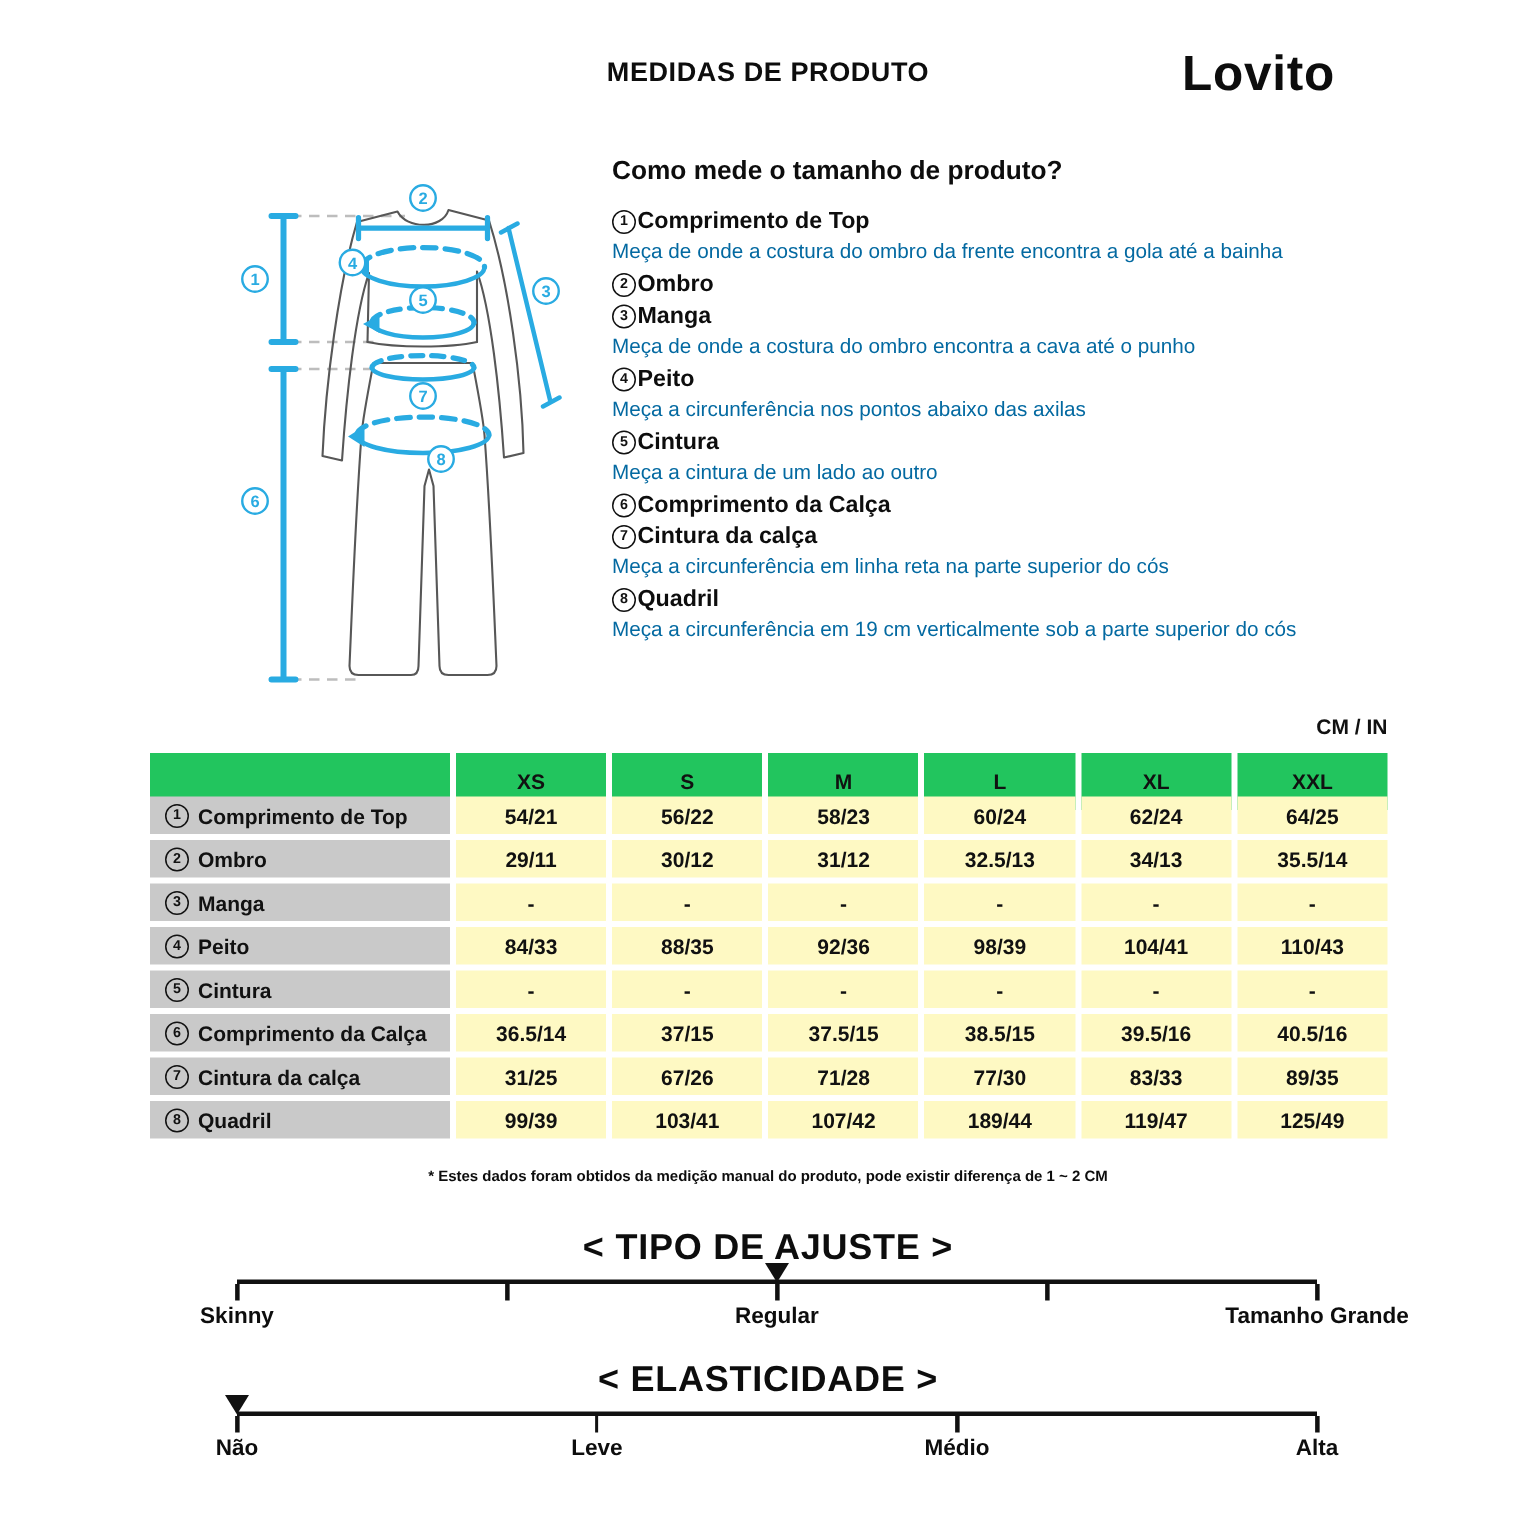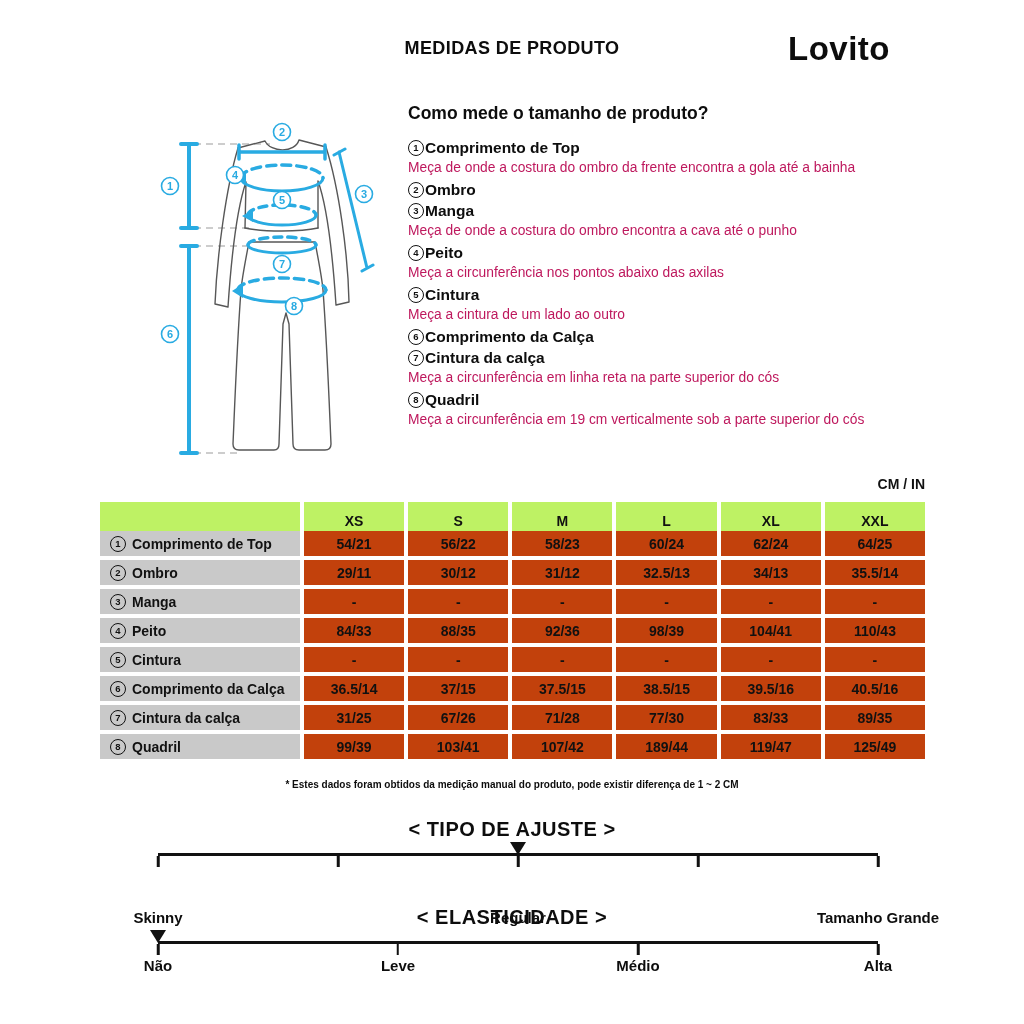--- a/index.html
+++ b/index.html
@@ -19,49 +19,49 @@
   }
   
   .diagram{position:absolute;left:118px;top:116px;width:280px;height:350px;}
   
   .instructions{position:absolute;left:408px;top:103px;width:535px;}
   .instr-heading{font-size:17.5px;font-weight:800;margin-bottom:13px;color:#0d0d0d;}
   .instr-item .t{
     font-size:15.5px;font-weight:700;line-height:21px;color:#0d0d0d;
     display:flex;align-items:center;gap:1px;
   }
-  .instr-item .d{font-size:13.8px;line-height:20px;color:#be185d;margin-bottom:1px;}
+  .instr-item .d{font-size:13.8px;line-height:20px;color:#0369a1;margin-bottom:1px;}
   .circ{
     display:inline-flex;align-items:center;justify-content:center;flex:0 0 auto;
     width:14px;height:14px;border:1.2px solid #111;border-radius:50%;
     font-size:9.5px;font-weight:700;line-height:1;color:#111;
   }
   
   .unit-label{
     position:absolute;left:100px;top:476px;width:825px;text-align:right;
     font-size:14px;font-weight:800;
   }
   .size-table{
     position:absolute;left:100px;top:502px;width:825px;
     display:grid;grid-template-columns:200px repeat(6,1fr);
     grid-auto-rows:25px;gap:4px;
   }
   .cell{display:flex;align-items:center;justify-content:center;font-size:14px;font-weight:700;}
-  .cell.head{background:#bef264;height:38px;}
+  .cell.head{background:#22c55e;height:38px;}
   .cell.rowlab{background:#c9c9c9;justify-content:flex-start;padding-left:10px;gap:6px;}
-  .cell.val{background:#c2410c;}
+  .cell.val{background:#fef9c3;}
   
   .footnote{
     position:absolute;left:0;top:779px;width:1024px;text-align:center;
     font-size:10px;font-weight:700;color:#0d0d0d;
   }
   
   .scale-heading{
     position:absolute;left:0;width:1024px;text-align:center;
-    font-size:20px;font-weight:800;letter-spacing:.5px;color:#0d0d0d;
+    font-size:24px;font-weight:800;letter-spacing:.5px;color:#0d0d0d;
   }
   .scale-track{position:absolute;left:158px;width:720px;height:14px;border-top:3px solid #111;}
   .tick{position:absolute;top:0;width:2.5px;height:11px;background:#111;transform:translateX(-50%);}
   .arrow-down{
     position:absolute;top:-14px;width:0;height:0;transform:translateX(-50%);
     border-left:8px solid transparent;border-right:8px solid transparent;
     border-top:13px solid #111;
   }
   .scale-labels{position:absolute;left:0;width:1024px;height:20px;}
   .scale-labels span{
@@ -311,21 +311,21 @@
 
 <div class="scale-heading" style="top:818px;">&lt; TIPO DE AJUSTE &gt;</div>
 <div class="scale-track" style="top:853px;">
   <div class="tick" style="left:0%"></div>
   <div class="tick" style="left:25%"></div>
   <div class="tick" style="left:50%"></div>
   <div class="tick" style="left:75%"></div>
   <div class="tick" style="left:100%"></div>
   <div class="arrow-down" style="left:50%"></div>
 </div>
-<div class="scale-labels" style="top:869px;margin-top:40px;">
+<div class="scale-labels" style="top:869px;">
   <span style="left:158px">Skinny</span>
   <span style="left:518px">Regular</span>
   <span style="left:878px">Tamanho Grande</span>
 </div>
 
 <div class="scale-heading" style="top:906px;">&lt; ELASTICIDADE &gt;</div>
 <div class="scale-track" style="top:941px;">
   <div class="tick" style="left:0%"></div>
   <div class="tick" style="left:33.33%"></div>
   <div class="tick" style="left:66.67%"></div>

